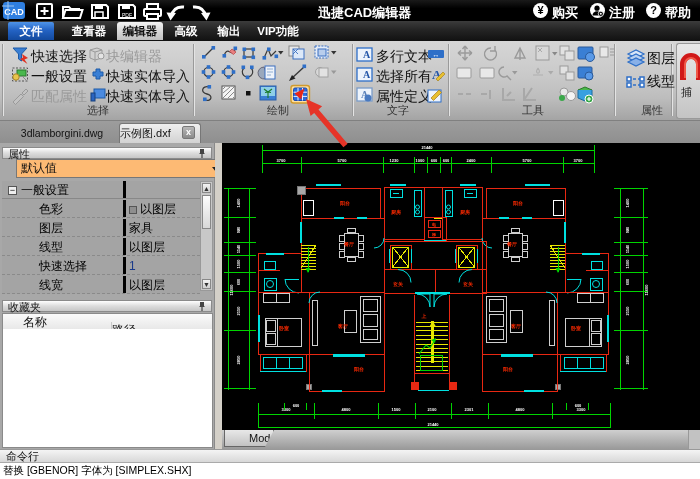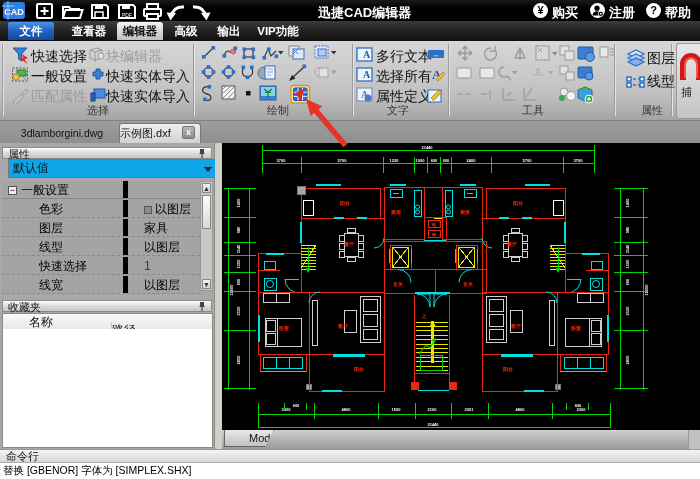--- a/index.html
+++ b/index.html
@@ -22,24 +22,24 @@
 .ritem.dis{color:#9a9a9a}
 
 #tabrow{left:0;top:121px;width:700px;height:22px;background:linear-gradient(#9d9d9d,#8f8f8f)}
 #tab1{left:10px;top:124px;width:104px;height:19px;font-size:10.5px;color:#111;text-align:center;line-height:19px}
 #tab2{left:119px;top:123px;width:82px;height:20px;background:linear-gradient(#efefef,#d2d2d2);border:1px solid #777;border-bottom:none;border-radius:3px 3px 0 0;font-size:11px;color:#111;text-align:left;line-height:19px;padding-right:14px}
 #tabx{left:182px;top:126px;width:13px;height:13px;background:linear-gradient(#b8b8b8,#8a8a8a);border:1px solid #777;border-radius:2px;color:#fff;font-size:9px;line-height:11px;text-align:center;font-weight:bold}
 
 #leftpanel{left:0;top:143px;width:215px;height:306px;background:#a8a8a8;border-right:1px solid #8a8a8a}
 .hdrbar{left:2px;width:210px;height:12px;background:linear-gradient(#fefefe,#dcdcdc 50%,#c6c6c6);border:1px solid #8a8a8a;font-size:11px;color:#111;line-height:13px;padding-left:5px}
 .pin{position:absolute;right:5px;top:0px;font-size:10px;color:#222}
-#combo{left:8px;top:159px;width:210px;height:19px;background:#0ea5e9;border:1px solid #777;font-size:12px;color:#111;line-height:17px;padding-left:4px}
+#combo{left:16px;top:159px;width:210px;height:19px;background:#fdba74;border:1px solid #777;font-size:12px;color:#111;line-height:17px;padding-left:4px}
 #combo .arr{position:absolute;right:5px;top:7px;width:0;height:0;border:4px solid transparent;border-top:5px solid #222}
 .grow{left:2px;width:198px;height:18px;font-size:12px;color:#000;line-height:18px;border-bottom:1px dashed #8a8a8a;background:#a4a4a4}
-.grow .c2{position:absolute;left:121px;top:0;height:100%;border-left:5px solid #000000;padding-left:16px}
+.grow .c2{position:absolute;left:121px;top:0;height:100%;border-left:3px solid #000000;padding-left:3px}
 #favlist{left:2px;top:329px;width:211px;height:119px;background:#fff;border:1px solid #8a8a8a;border-top:none}
 #favhdr{left:2px;top:313px;width:211px;height:17px;background:linear-gradient(#fafafa,#e8e8e8);border:1px solid #8a8a8a;font-size:12px;color:#111;line-height:16px}
 #favhdr .col2{position:absolute;left:108px;top:8px;border-left:1px solid #c9c9c9;height:100%;}
 
 #canvas{left:222px;top:143px;width:478px;height:287px;background:#000}
 #lscroll{left:215px;top:143px;width:7px;height:306px;background:#d4d0c8}
 #modelrow{left:222px;top:430px;width:478px;height:19px;background:linear-gradient(#cfcfcf,#9a9a9a)}
 #modeltab{left:224px;top:430px;width:50px;height:17px;background:linear-gradient(#e8e8e8,#c2c2c2);border:1px solid #666;border-top:none;clip-path:polygon(0 0,100% 0,82% 100%,0 100%);font-size:11px;color:#111;text-align:left;padding-left:24px;line-height:16px}
 
 #cmdbar{left:0;top:449px;width:700px;height:14px;background:linear-gradient(#f4f4f4,#d8d8d8);border-top:1px solid #999;border-bottom:1px solid #aaa;font-size:11px;color:#111;line-height:13px;padding-left:6px}
@@ -347,21 +347,21 @@
 
 <div class="abs" style="left:200px;top:181px;width:13px;height:110px;background:#c8c8c8;border:1px solid #999"></div>
 <div class="abs" style="left:202px;top:183px;width:9px;height:10px;background:linear-gradient(#f4f4f4,#d0d0d0);border:1px solid #888;font-size:7px;text-align:center;line-height:9px;color:#333">▲</div>
 <div class="abs" style="left:202px;top:195px;width:9px;height:34px;background:linear-gradient(#fdfdfd,#d8d8d8);border:1px solid #888"></div>
 <div class="abs" style="left:202px;top:279px;width:9px;height:10px;background:linear-gradient(#f4f4f4,#d0d0d0);border:1px solid #888;font-size:7px;text-align:center;line-height:9px;color:#333">▼</div>
 
 <div class="abs hdrbar" style="top:300px">收藏夹<span class="pin"><svg width="8" height="11" viewBox="0 0 8 11">
         <path d="M2 1 h4 v4 l1 1 h-6 l1-1z" fill="#444"></path>
         <line x1="4" y1="6" x2="4" y2="10" stroke="#444" stroke-width="1.2"></line>
       </svg></span></div>
-<div class="abs" id="favhdr"><span style="padding-left:26px">名称</span><span class="col2">路径</span></div>
+<div class="abs" id="favhdr"><span style="padding-left:20px">名称</span><span class="col2">路径</span></div>
 <div class="abs" id="favlist"></div>
 
 <div class="abs" id="lscroll"></div>
 <div class="abs" id="canvas"></div>
 <svg class="abs" style="left:222px;top:143px" width="478" height="287" viewBox="0 0 478 287" id="cad">
   <g id="plan" transform="translate(-222,-143)">
 <line x1="262" y1="150.3" x2="594" y2="150.3" stroke="#00d400" stroke-width="1" shape-rendering="crispEdges"></line>
 <line x1="262" y1="145" x2="262" y2="173" stroke="#00d400" stroke-width="1" shape-rendering="crispEdges"></line>
 <line x1="594" y1="145" x2="594" y2="173" stroke="#00d400" stroke-width="1" shape-rendering="crispEdges"></line>
 <text x="427" y="149" fill="#ffffff" font-size="4" font-weight="bold" text-anchor="middle" font-family="Liberation Sans">21440</text>

